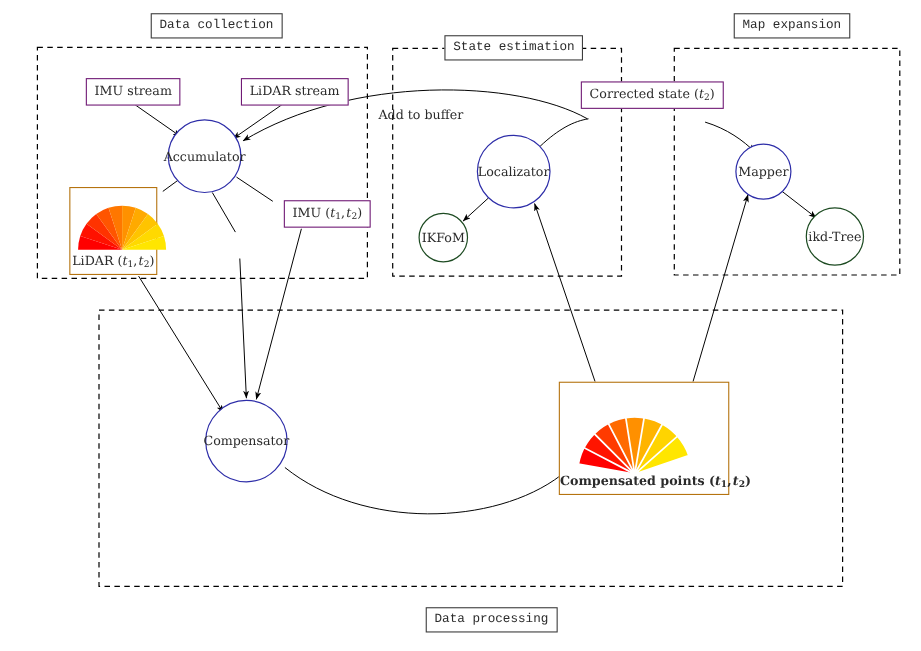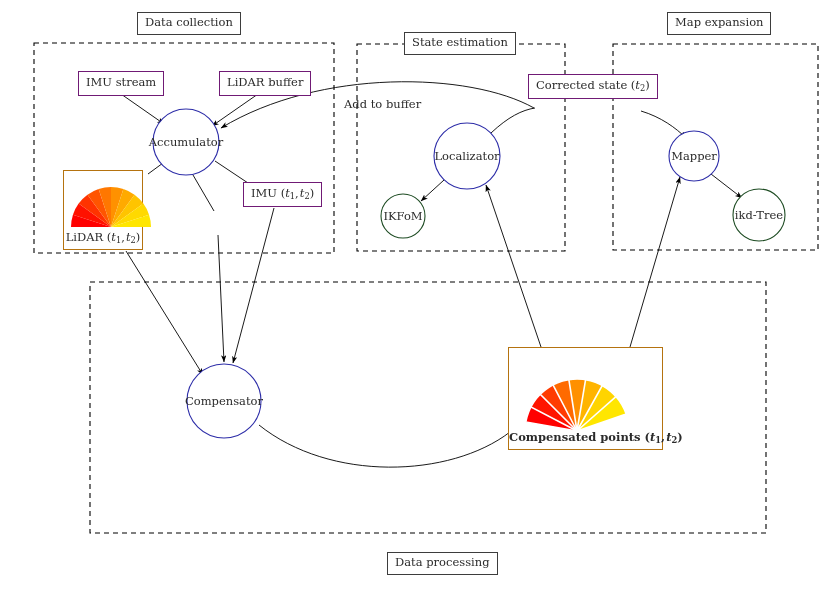--- a/index.html
+++ b/index.html
@@ -26,20 +26,21 @@
   .group-title {
     position: absolute;
     border: 1px solid #3d3d3d;
     background: #ffffff;
     color: #2b2b2b;
     font-size: 11.5px;
     line-height: 1;
     padding: 4px 7px 5px 7px;
     white-space: nowrap;
     z-index: 6;
+    font-family: Liberation Mono, monospace;
   }
   .io-box {
     position: absolute;
     border: 1px solid #701a75;
     background: #ffffff;
     color: #2b2b2b;
     font-size: 11.5px;
     line-height: 1;
     padding: 5px 7px 6px 7px;
     white-space: nowrap;
@@ -179,23 +180,23 @@
       </g>
     </g>
   </svg>
 
   <div class="group-title" style="left:137px; top:12px;">Data collection</div>
   <div class="group-title" style="left:404px; top:12px;margin-top:20px;">State estimation</div>
   <div class="group-title" style="left:667px; top:12px;">Map expansion</div>
   <div class="group-title" style="left:387px; top:552px;">Data processing</div>
 
   <div class="io-box" style="left:78px; top:71px;">IMU stream</div>
-  <div class="io-box" style="left:219px; top:71px;">LiDAR buffer</div>
-
-  <div class="io-box" style="left:243px; top:182px;">
+  <div class="io-box" style="left:219px; top:71px;">LiDAR stream</div>
+
+  <div class="io-box" style="left:258px; top:182px;">
     <span>IMU&nbsp;(<span class="it">t</span><span class="sub">1</span>, <span class="it">t</span><span class="sub">2</span>)</span>
   </div>
 
 
   <div class="io-box" style="left:528px; top:74px;">
     <span>Corrected&nbsp;state&nbsp;(<span class="it">t</span><span class="sub">2</span>)</span>
   </div>
 
   <div class="plain-label" style="left:344px; top:99px;">Add to buffer</div>
 

